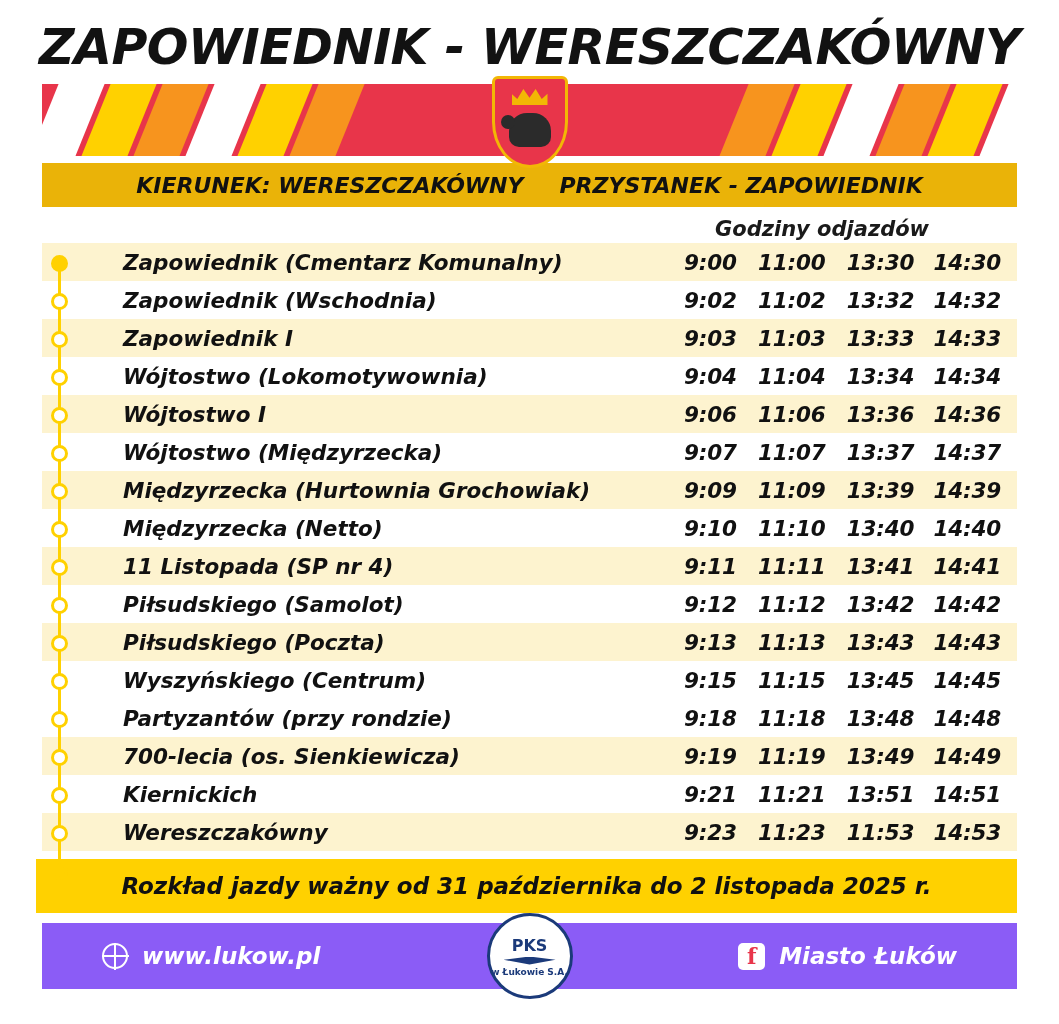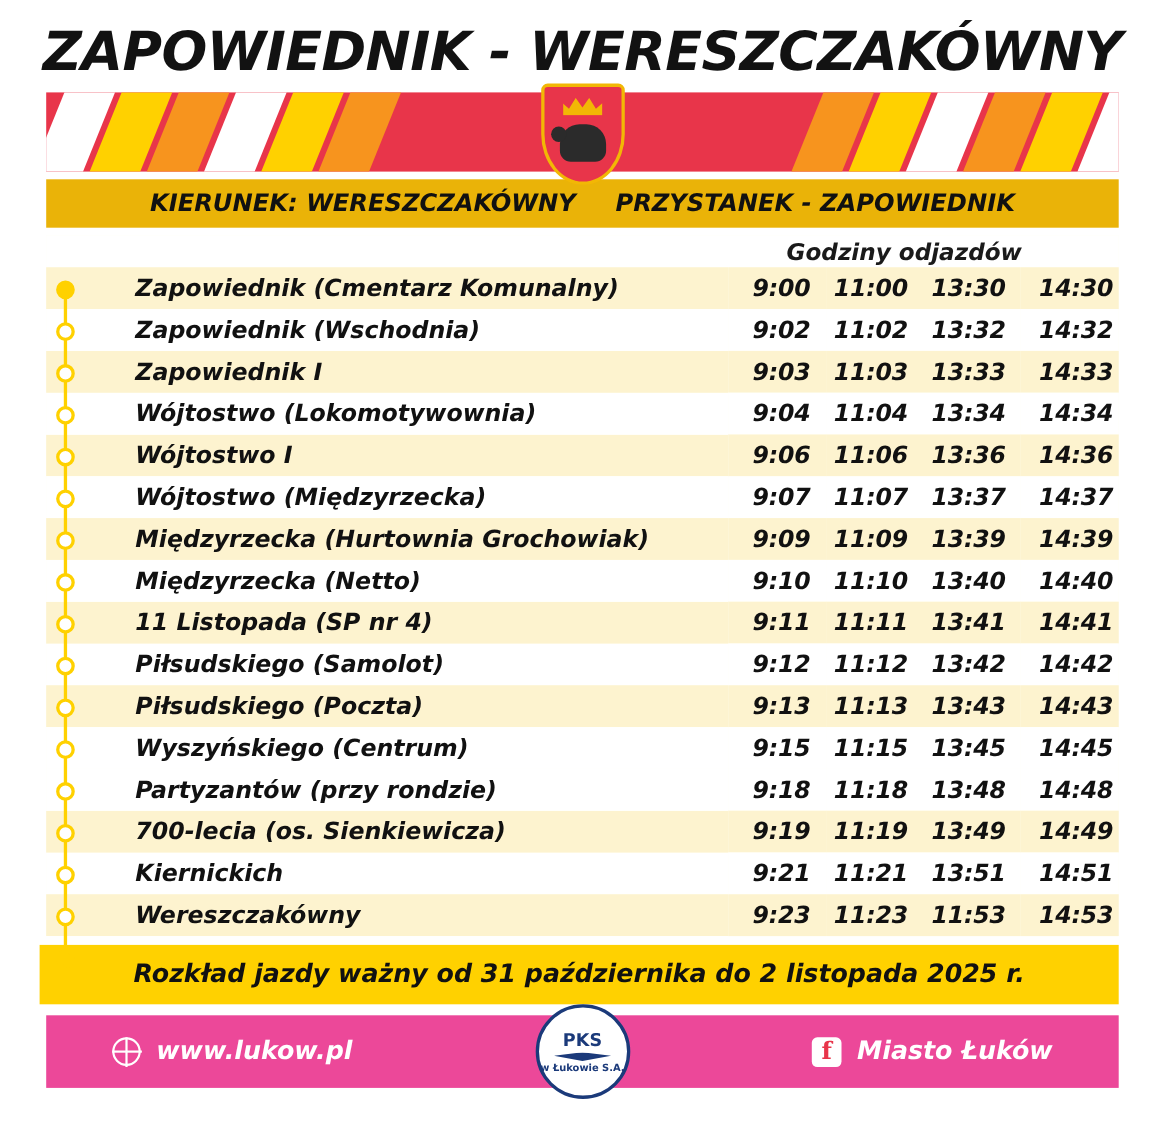--- a/index.html
+++ b/index.html
@@ -150,21 +150,21 @@
     white-space: nowrap;
     overflow: hidden;
   }
   td.time {
     width: auto;
     text-align: right;
     padding-right: 14px;
     font-weight: 700;
     letter-spacing: -0.2px;
   }
-  td.time.last { padding-right: 5px; }
+  td.time.last { padding-right: 16px; }
 
   
   .chain {
     position: absolute;
     left: 4px; top: 0;
     width: 30px; height: 100%;
     pointer-events: none;
   }
   .bead {
     position: absolute;
@@ -192,21 +192,21 @@
   .validity span {
     font-weight: 700;
     font-style: italic;
     font-size: 23px;
     color: #111;
   }
 
   
   .footer {
     margin: 10px 42px 0 42px;
-    background: #ec4899;
+    background: #8b5cf6;
     height: 66px;
     display: flex; align-items: center; justify-content: space-between;
     padding: 9px 60px;
     position: relative;
   }
   .foot-item {
     display: flex; align-items: center; gap: 14px;
   }
   .foot-item span.txt {
     color: #ffffff;

